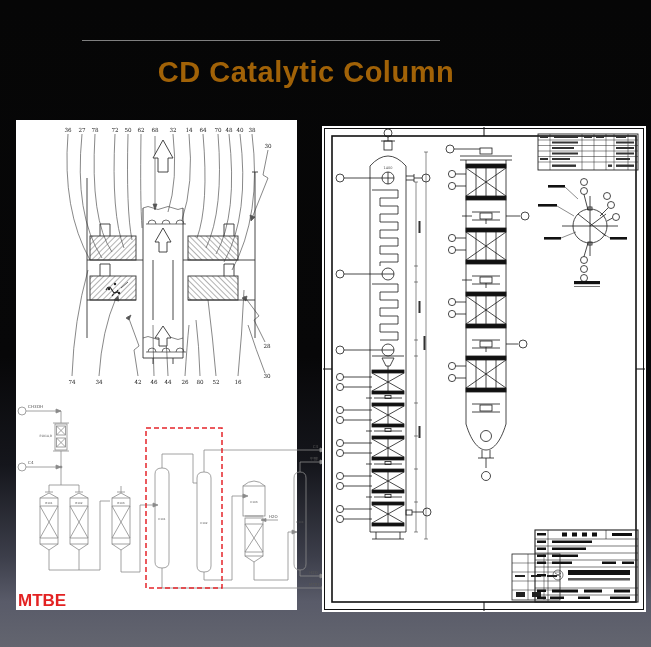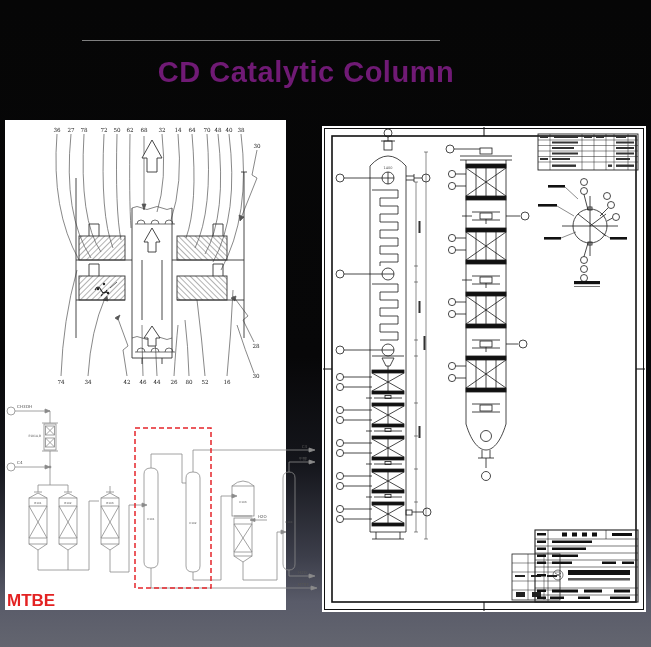--- a/index.html
+++ b/index.html
@@ -4,25 +4,25 @@
 <style>
   html,body{margin:0;padding:0;}
   body{
     width:651px;height:647px;overflow:hidden;position:relative;
     background:linear-gradient(180deg,#060606 0%,#070708 55%,#15161c 72%,#3c3e4a 86%,#595b69 93%,#63656f 100%);
     font-family:"Liberation Sans",sans-serif;
   }
   .topline{position:absolute;left:82px;top:40px;width:358px;height:1px;background:#7f7f7f;}
   .title{
     position:absolute;left:66px;top:56px;width:480px;margin:0;
-    text-align:center;color:#701a75;font-size:29px;font-weight:bold;
+    text-align:center;color:#a16207;font-size:29px;font-weight:bold;
     font-family:"Liberation Sans",sans-serif;letter-spacing:0.5px;
   }
   .panel{position:absolute;background:#ffffff;}
-  .panel.left{left:5px;top:120px;width:281px;height:490px;}
+  .panel.left{left:16px;top:120px;width:281px;height:490px;}
   .panel.right{left:322px;top:126px;width:324px;height:486px;}
   svg{display:block;}
   text{user-select:none;}
   .pnum{font-family:"DejaVu Serif",serif;font-size:5.6px;fill:#222;}
   .tiny{font-family:"DejaVu Sans",sans-serif;fill:#555;}
   .mtbe{font-family:"Liberation Sans",sans-serif;font-weight:bold;fill:#e32222;font-size:17px;}
 </style>
 </head>
 <body>
 

